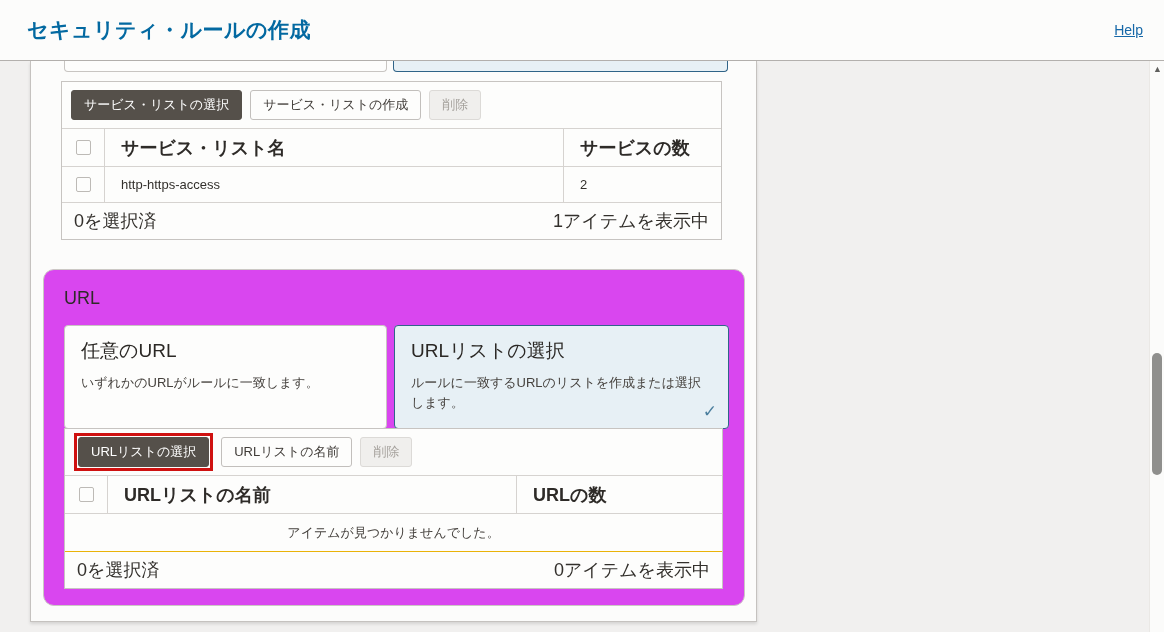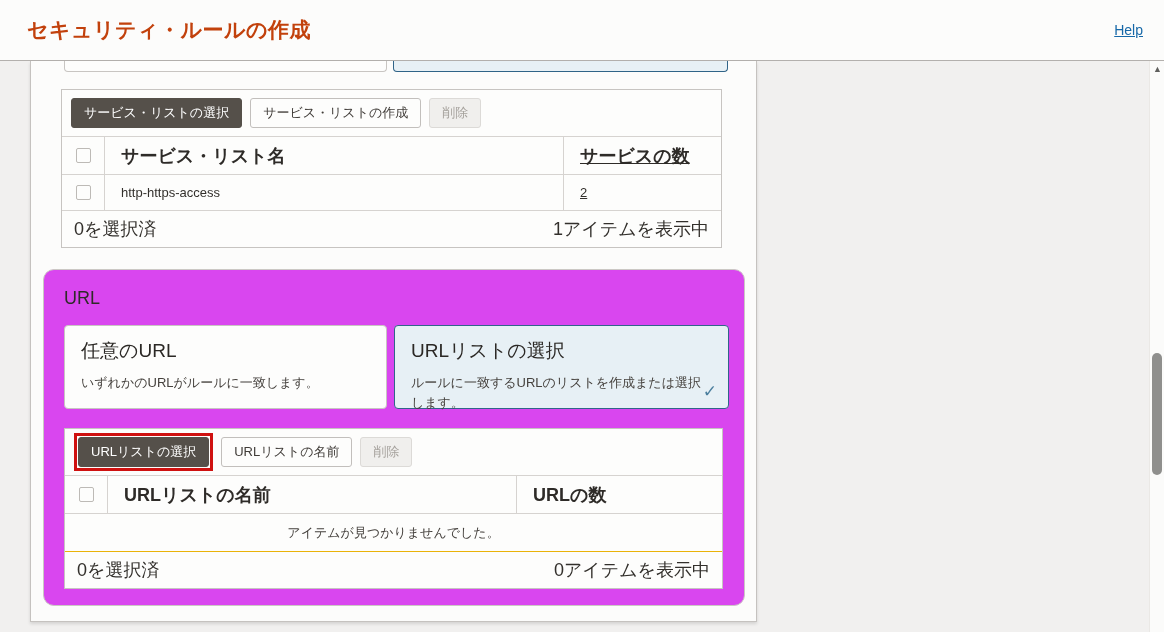--- a/index.html
+++ b/index.html
@@ -12,21 +12,21 @@
     color: #33302c;
   }
 
   
   .app-header {
     position: absolute; left:0; top:0; width:1164px; height:61px;
     background:#fcfcfb; border-bottom:1px solid #b3b0ad;
     display:flex; align-items:center; justify-content:space-between;
     padding:0 21px 0 27px;
   }
-  .app-title { font-size:21px; font-weight:600; color:#c2410c; letter-spacing:.5px; }
+  .app-title { font-size:21px; font-weight:600; color:#0369a1; letter-spacing:.5px; }
   .help-link { font-size:14px; color:#1668a8; text-decoration:underline; cursor:pointer; }
 
   
   .scrollbar {
     position:absolute; right:0; top:61px; bottom:0; width:15px;
     background:#fbfbfa; border-left:1px solid #eae8e5;
   }
   .scroll-up { position:absolute; top:3px; left:0; width:15px; text-align:center;
     font-size:9px; color:#5f5f5d; cursor:pointer; }
   .scroll-thumb { position:absolute; top:292px; left:2px; width:10px; height:122px;
@@ -40,21 +40,21 @@
   }
 
   
   .stub-card { position:absolute; top:0; height:11px;
     border:1px solid #c8c5c2; border-top:none; border-radius:0 0 4px 4px; }
   .stub-white { left:33px; width:323px; background:#fdfdfc; }
   .stub-blue  { left:362px; width:335px; background:#e7f0f5; border-color:#2f6387; }
 
   
   .listbox { position:absolute; background:#fdfdfc; border:1px solid #c7c4c1; }
-  .listbox-service { left:30px; top:28px; width:661px; }
+  .listbox-service { left:30px; top:20px; width:661px; }
   .listbox-url { left:20px; top:158px; width:659px; }
 
   .toolbar { display:flex; align-items:center; gap:8px;
     padding:8px 9px; border-bottom:1px solid #d6d3d0; }
   .toolbar-url { padding:4px 9px; }
 
   .btn {
     font-family:inherit; font-size:13px; line-height:16px;
     padding:6px 12px; border-radius:3px;
     border:1px solid #c2bfbc; background:#fdfdfc; color:#403c38; cursor:pointer;
@@ -64,41 +64,41 @@
   .btn-disabled { background:#f0efed; border-color:#dcdad7; color:#a5a19c; cursor:default; }
   .red-wrap { border:3px solid #cf1110; padding:1px; background:#fdfdfc; }
 
   .thead, .trow { display:flex; align-items:stretch; border-bottom:1px solid #d6d3d0; }
   .thead { height:38px; font-weight:bold; font-size:18px; color:#2e2b28; }
   .trow  { height:36px; font-size:13px; color:#33302c; }
   .cell-check { width:43px; border-right:1px solid #d6d3d0;
     display:flex; align-items:center; justify-content:center; }
   .cell-name { flex:1; display:flex; align-items:center; padding:0 16px; }
   .cell-count { border-left:1px solid #d6d3d0; display:flex; align-items:center; padding:0 16px; }
-  .w-service { width:158px;text-decoration:underline; }
+  .w-service { width:158px; }
   .w-url { width:206px; }
 
   .empty-row { height:38px; display:flex; align-items:center; justify-content:center;
     font-size:13px; color:#45413d; border-bottom:1px solid #eab308; }
 
   .tfoot { display:flex; align-items:center; justify-content:space-between;
     height:36px; padding:0 12px; font-size:18px; color:#33302c; }
 
   .checkbox { width:15px; height:15px; border:1px solid #bdbab6; border-radius:2px;
     background:#fdfdfc; cursor:pointer; }
 
   
   .url-panel {
     position:absolute; left:12px; top:208px; width:702px; height:337px;
     background:#d946ef; border:1px solid #cbc8c4; border-radius:11px;
   }
   .url-heading { position:absolute; left:20px; top:18px;
     font-size:18px; font-weight:400; color:#2e2b28; }
   .cards { position:absolute; left:20px; top:55px; display:flex; gap:7px; }
-  .opt-card { width:323px; height:84px; border-radius:4px; position:relative;
+  .opt-card { width:323px; height:104px; border-radius:4px; position:relative;
     padding:12px 16px; background:#fdfdfc; border:1px solid #c8c5c2; cursor:pointer; }
   .opt-selected { width:335px; background:#e7f0f5; border-color:#31658a; }
   .opt-title { font-size:19px; font-weight:400; color:#2b2825; }
   .opt-desc { font-size:13px; color:#45413d; margin-top:9px; line-height:1.5; }
   .opt-check { position:absolute; right:11px; bottom:6px; color:#4c7f9e; font-size:17px; }
 </style>
 </head>
 <body>
 
 <div class="app-header">

